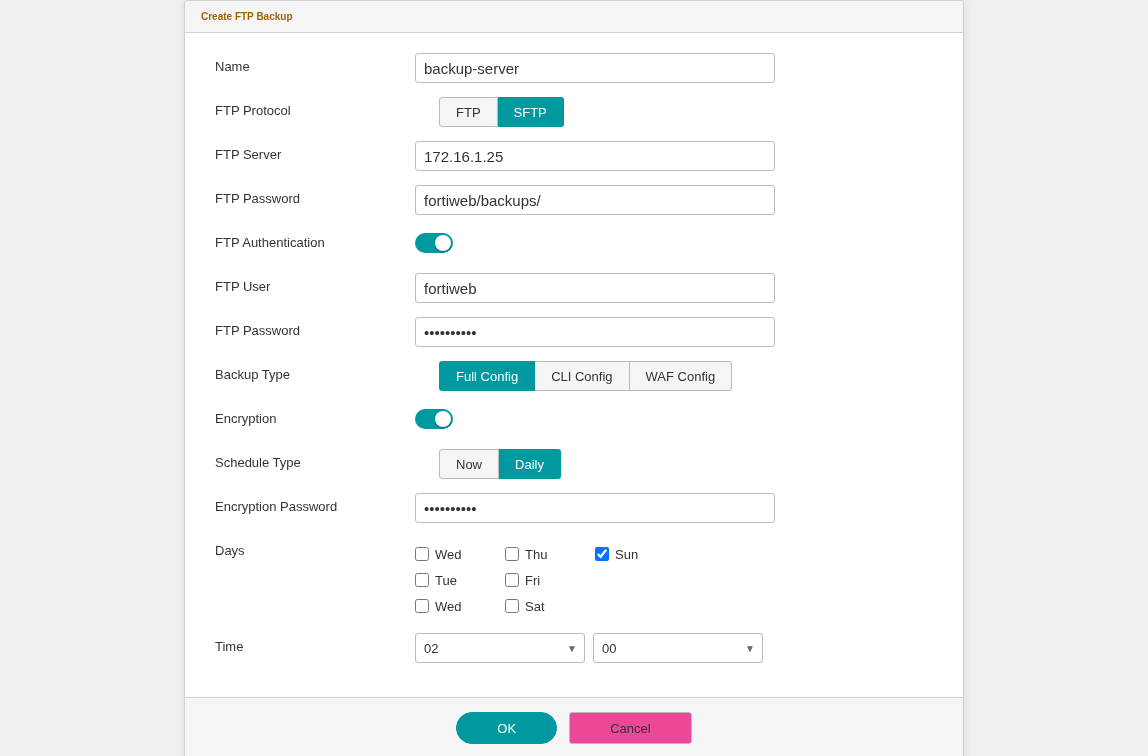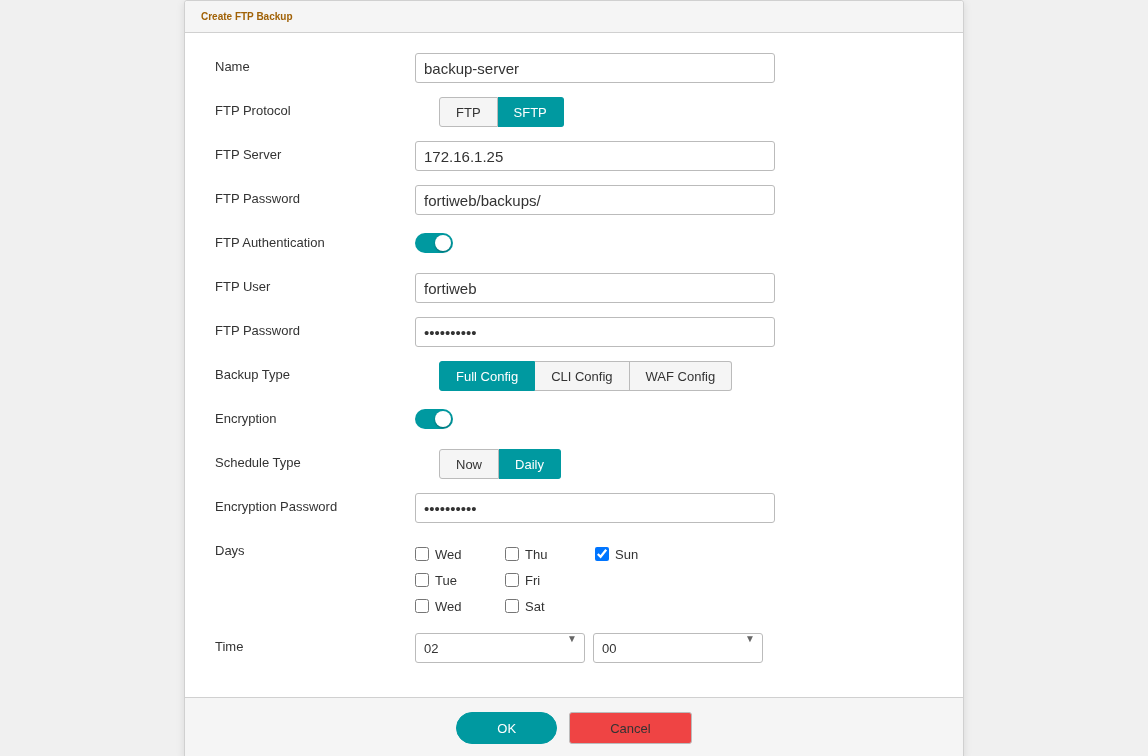--- a/index.html
+++ b/index.html
@@ -153,20 +153,21 @@
     }
     
     .time-row {
       display: flex;
       gap: 8px;
       align-items: center;
     }
     .time-select {
       position: relative;
       display: inline-flex;
+      align-items: center;
       border-radius: 11px;
     }
     .time-select select {
       height: 30px;
       width: 170px;
       border: 1px solid #bbb;
       border-radius: 3px;
       padding: 0 30px 0 8px;
       font-size: 13px;
       color: #333;
@@ -201,21 +202,21 @@
       cursor: pointer;
       border: 1px solid #bbb;
     }
     .footer-btn.ok {
       background: #0099a0;
       color: #fff;
       border-color: #0099a0;
       border-radius: 16px;
     }
     .footer-btn.cancel {
-      background: #ef4444;
+      background: #ec4899;
       color: #333;
     }
   </style>
 </head>
 <body>
 
 <div class="dialog">
   <div class="dialog-header">
     <span>Create FTP Backup</span>
   </div>

